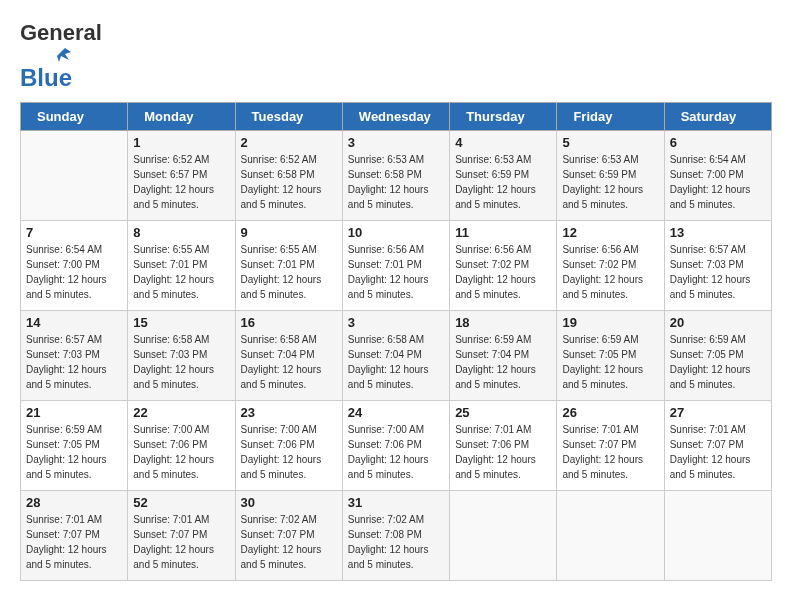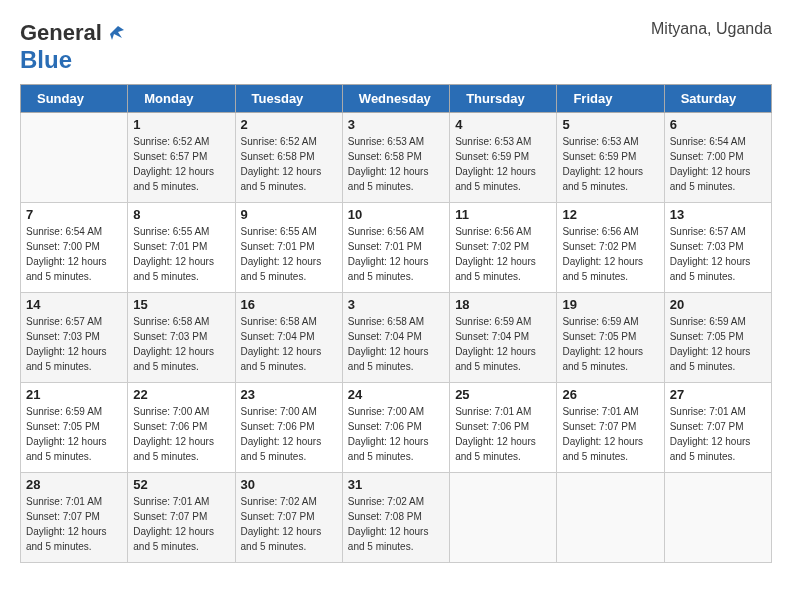--- a/index.html
+++ b/index.html
@@ -76,31 +76,30 @@
     .empty-cell {
       background: #f9f9f9 !important;
     }
   </style>
 </head>
 <body>
 
 <div class="header">
   <div class="logo">
     <div>
-      <div style="display:flex;align-items:center;">
+      <div style="display:flex;align-items:center;flex-direction:column;">
         <span class="logo-general" style="font-size:22px;font-weight:bold;">General</span>
         <svg width="22" height="22" viewBox="0 0 22 22" style="margin-left:2px;margin-top:-4px;">
           <polygon points="6,14 14,6 20,10 14,12 18,18 10,14 8,20" fill="#2a6db5"></polygon>
         </svg>
       </div>
       <span class="logo-blue" style="font-size:24px;font-weight:bold;color:#2a6db5;">Blue</span>
     </div>
   </div>
   <div class="title-block">
-    <div class="location">Mityana, Uganda</div>
   </div>
 </div>
 
 <table>
   <thead>
     <tr>
     <th>Sunday</th>
         <th>Monday</th>
         <th>Tuesday</th>
         <th>Wednesday</th>

